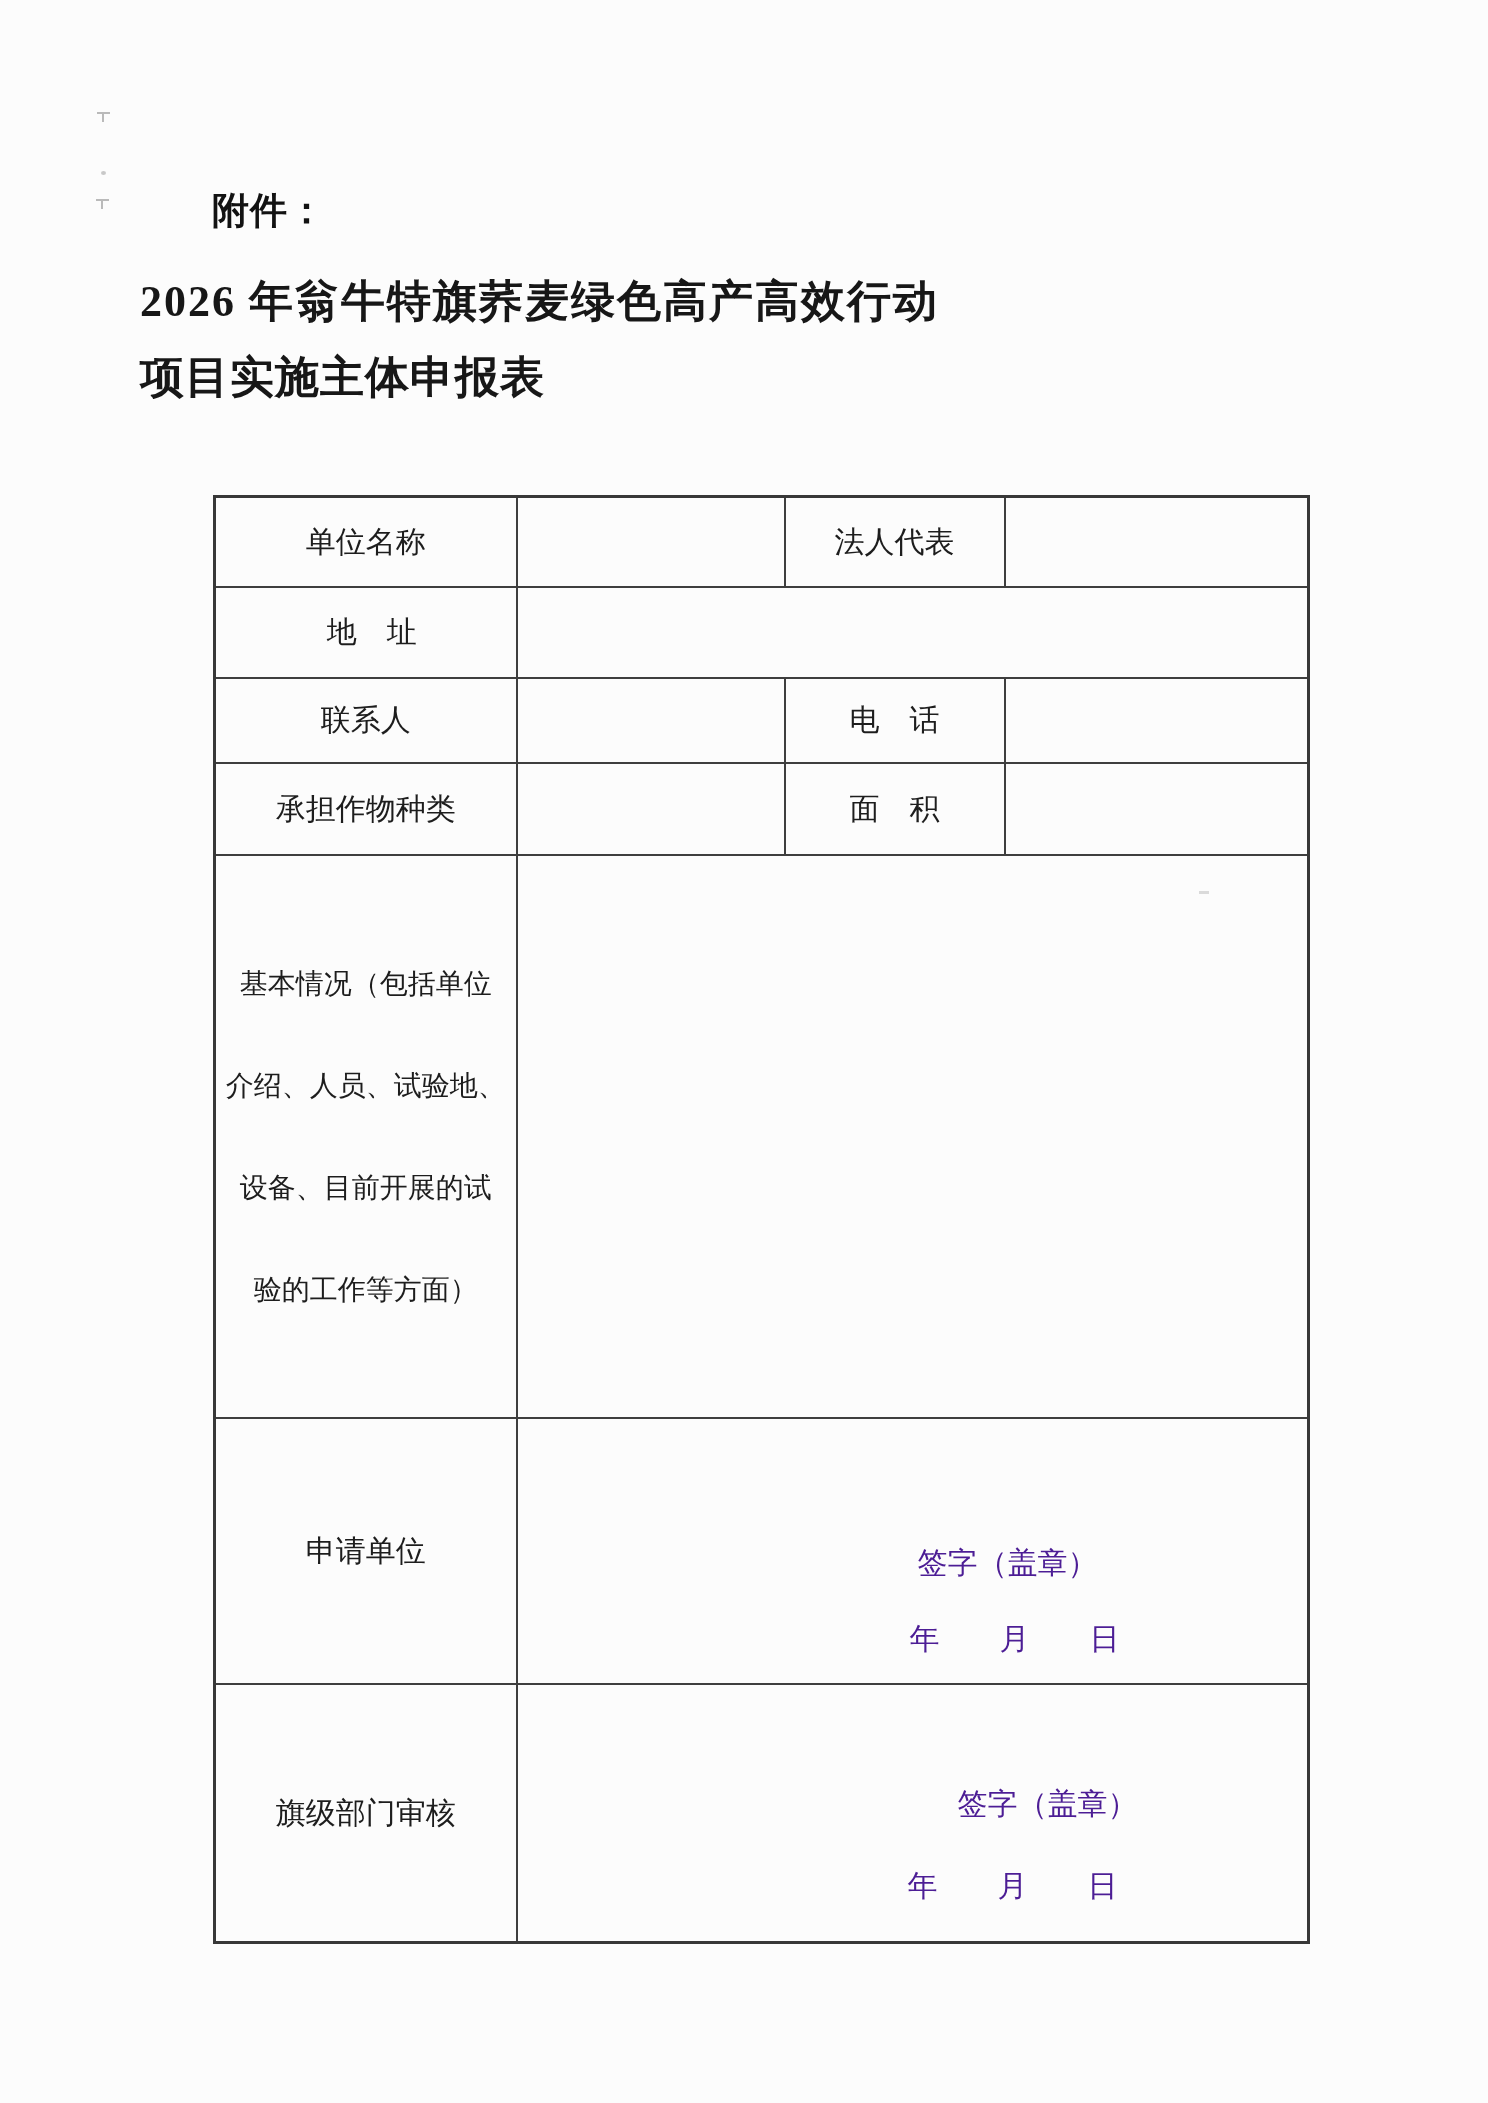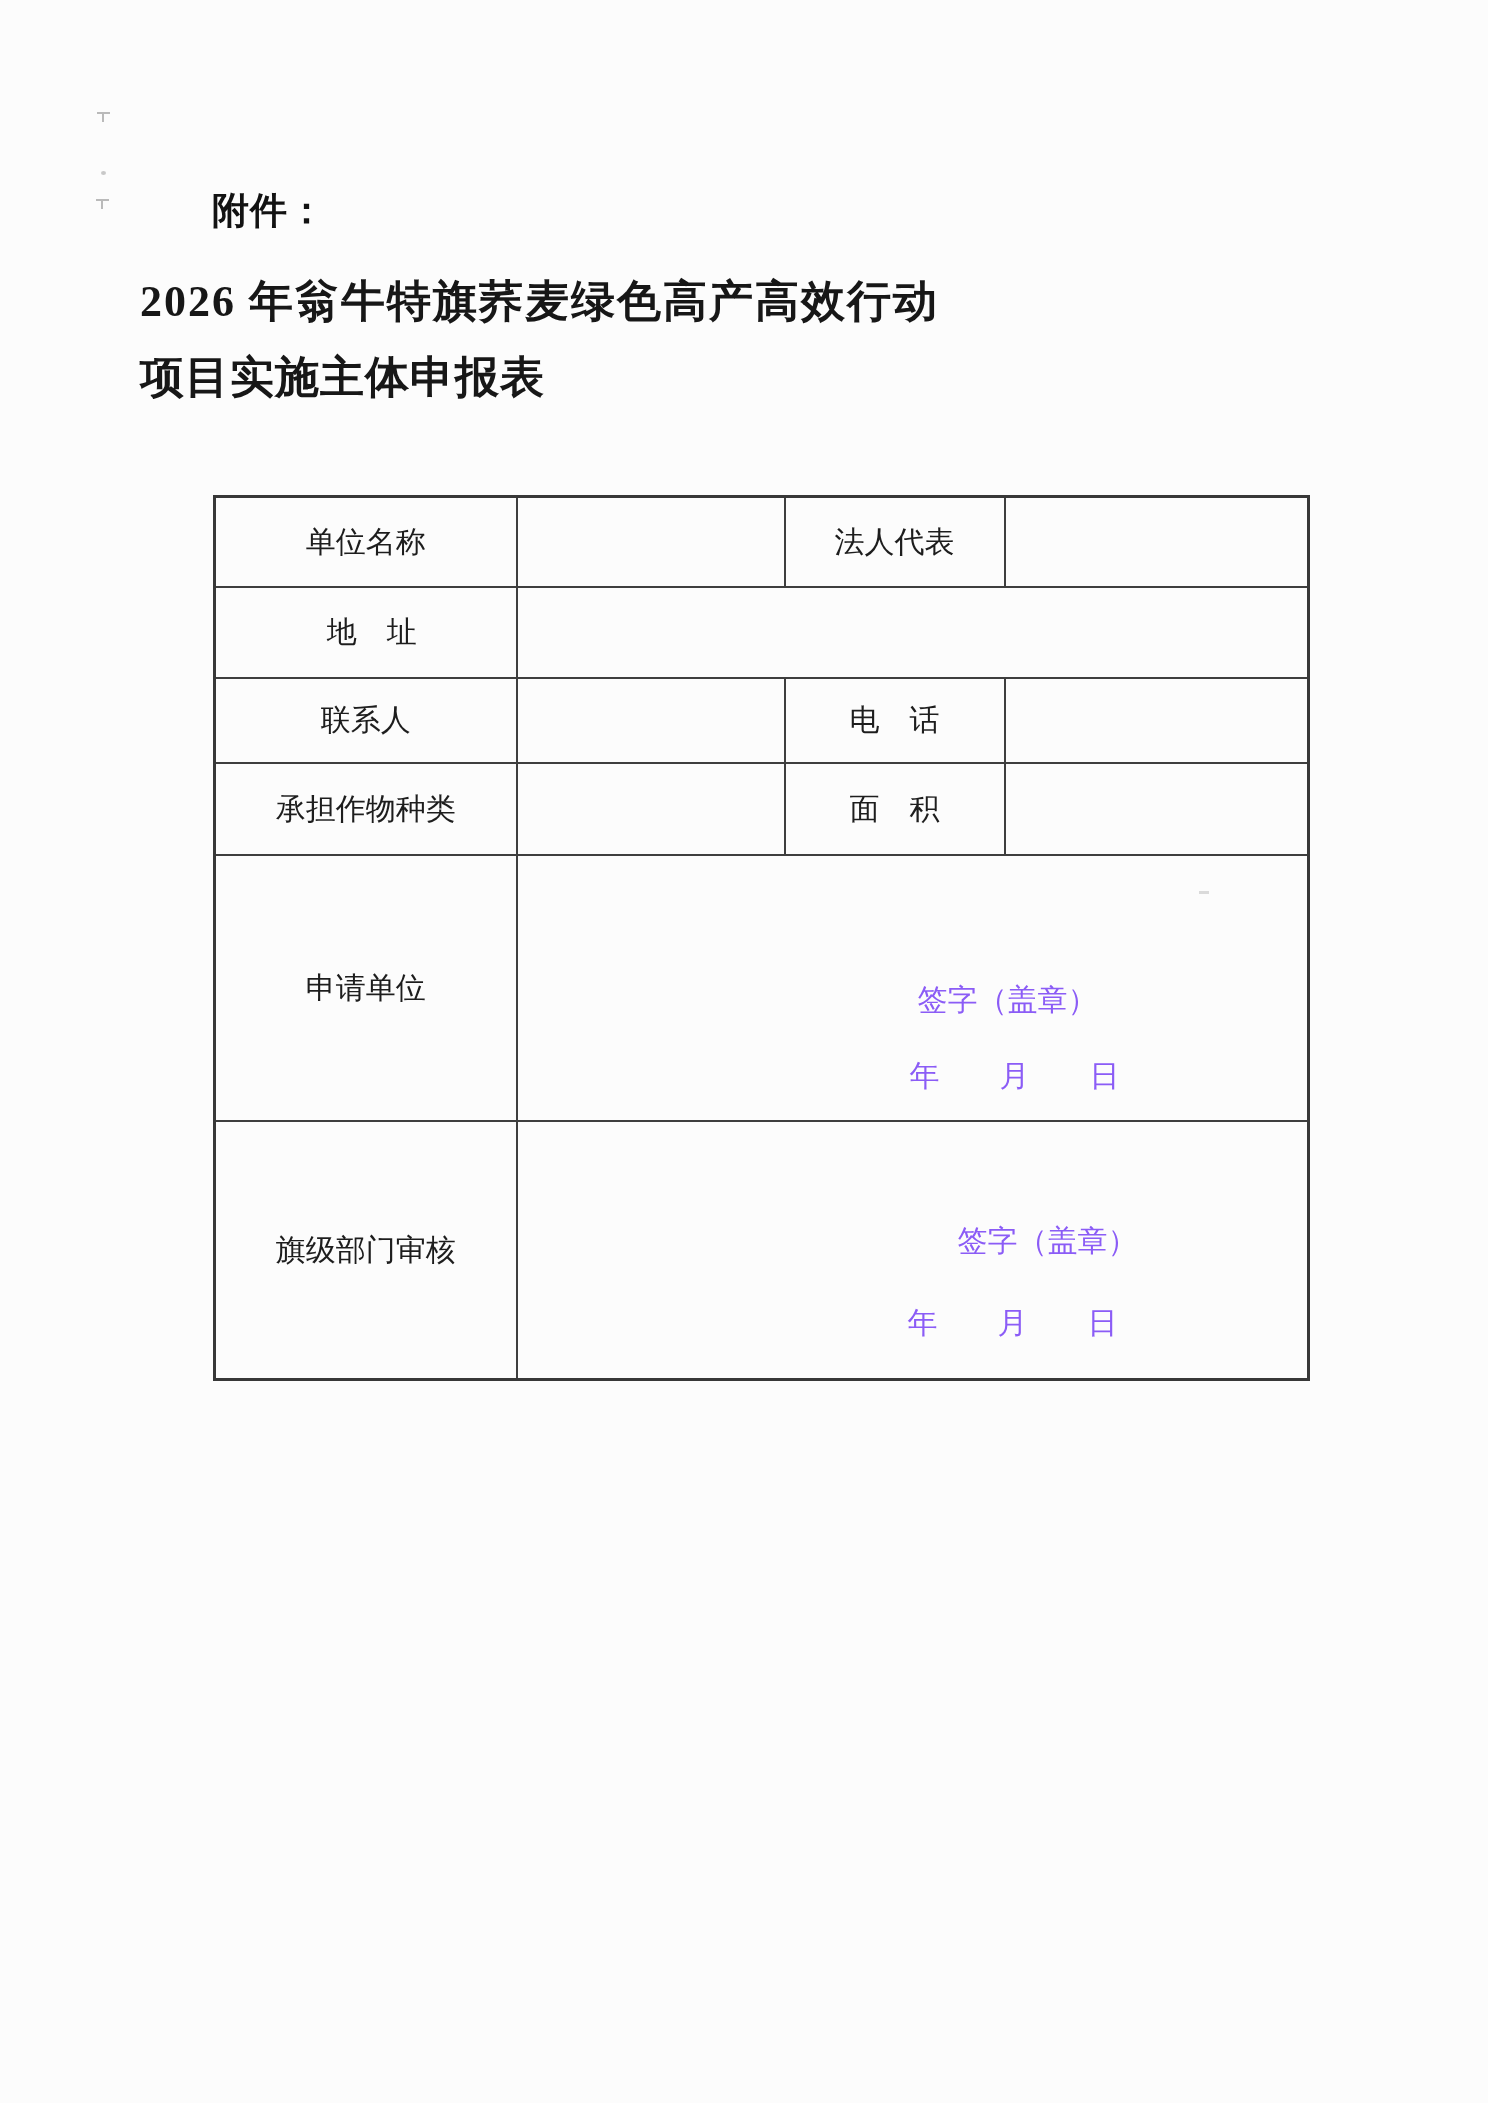--- a/index.html
+++ b/index.html
@@ -77,21 +77,21 @@
   tr.r3 td { height: 83px; }
   tr.r4 td { height: 90px; }
   tr.r5 td { height: 561px; }
   tr.r6 td { height: 264px; }
   tr.r7 td { height: 256px; }
 
   td.basic-label { font-size: 28px; padding: 0 12px; }
   .basic-line { line-height: 38px; text-align: center; white-space: pre; }
 
   td.sig-cell { vertical-align: top; }
-  .sig-block { display: flex; flex-direction: column; align-items: flex-start; font-size: 30px; color: #8b5cf6; }
+  .sig-block { display: flex; flex-direction: column; align-items: flex-start; font-size: 30px; color: #4c1d95; }
   .sig-line { white-space: pre; line-height: 40px; }
   .sig-apply { padding: 100px 0 0 400px; }
   .sig-apply .date-line { margin-left: -8px; margin-top: 36px; }
   .sig-review { padding: 64px 0 0 440px; }
   .sig-review .date-line { margin-left: -50px; margin-top: 42px; }
 </style>
 </head>
 <body>
 
 <div class="page">
@@ -128,20 +128,29 @@
         <td class="value"></td>
         <td class="label">电　话</td>
         <td class="value"></td>
       </tr>
       <tr class="r4">
         <td class="label">承担作物种类</td>
         <td class="value"></td>
         <td class="label">面　积</td>
         <td class="value"></td>
       </tr>
+      <tr class="r5">
+        <td class="label basic-label">
+          <div class="basic-line">基本情况（包括单位</div>
+          <div class="basic-line">介绍、人员、试验地、</div>
+          <div class="basic-line">设备、目前开展的试</div>
+          <div class="basic-line">验的工作等方面）</div>
+        </td>
+        <td class="value" colspan="3"></td>
+      </tr>
       <tr class="r6">
         <td class="label">申请单位</td>
         <td class="value sig-cell" colspan="3">
           <div class="sig-block sig-apply">
             <div class="sig-line">签字（盖章）</div>
             <div class="sig-line date-line">年　　月　　日</div>
           </div>
         </td>
       </tr>
       <tr class="r7">

